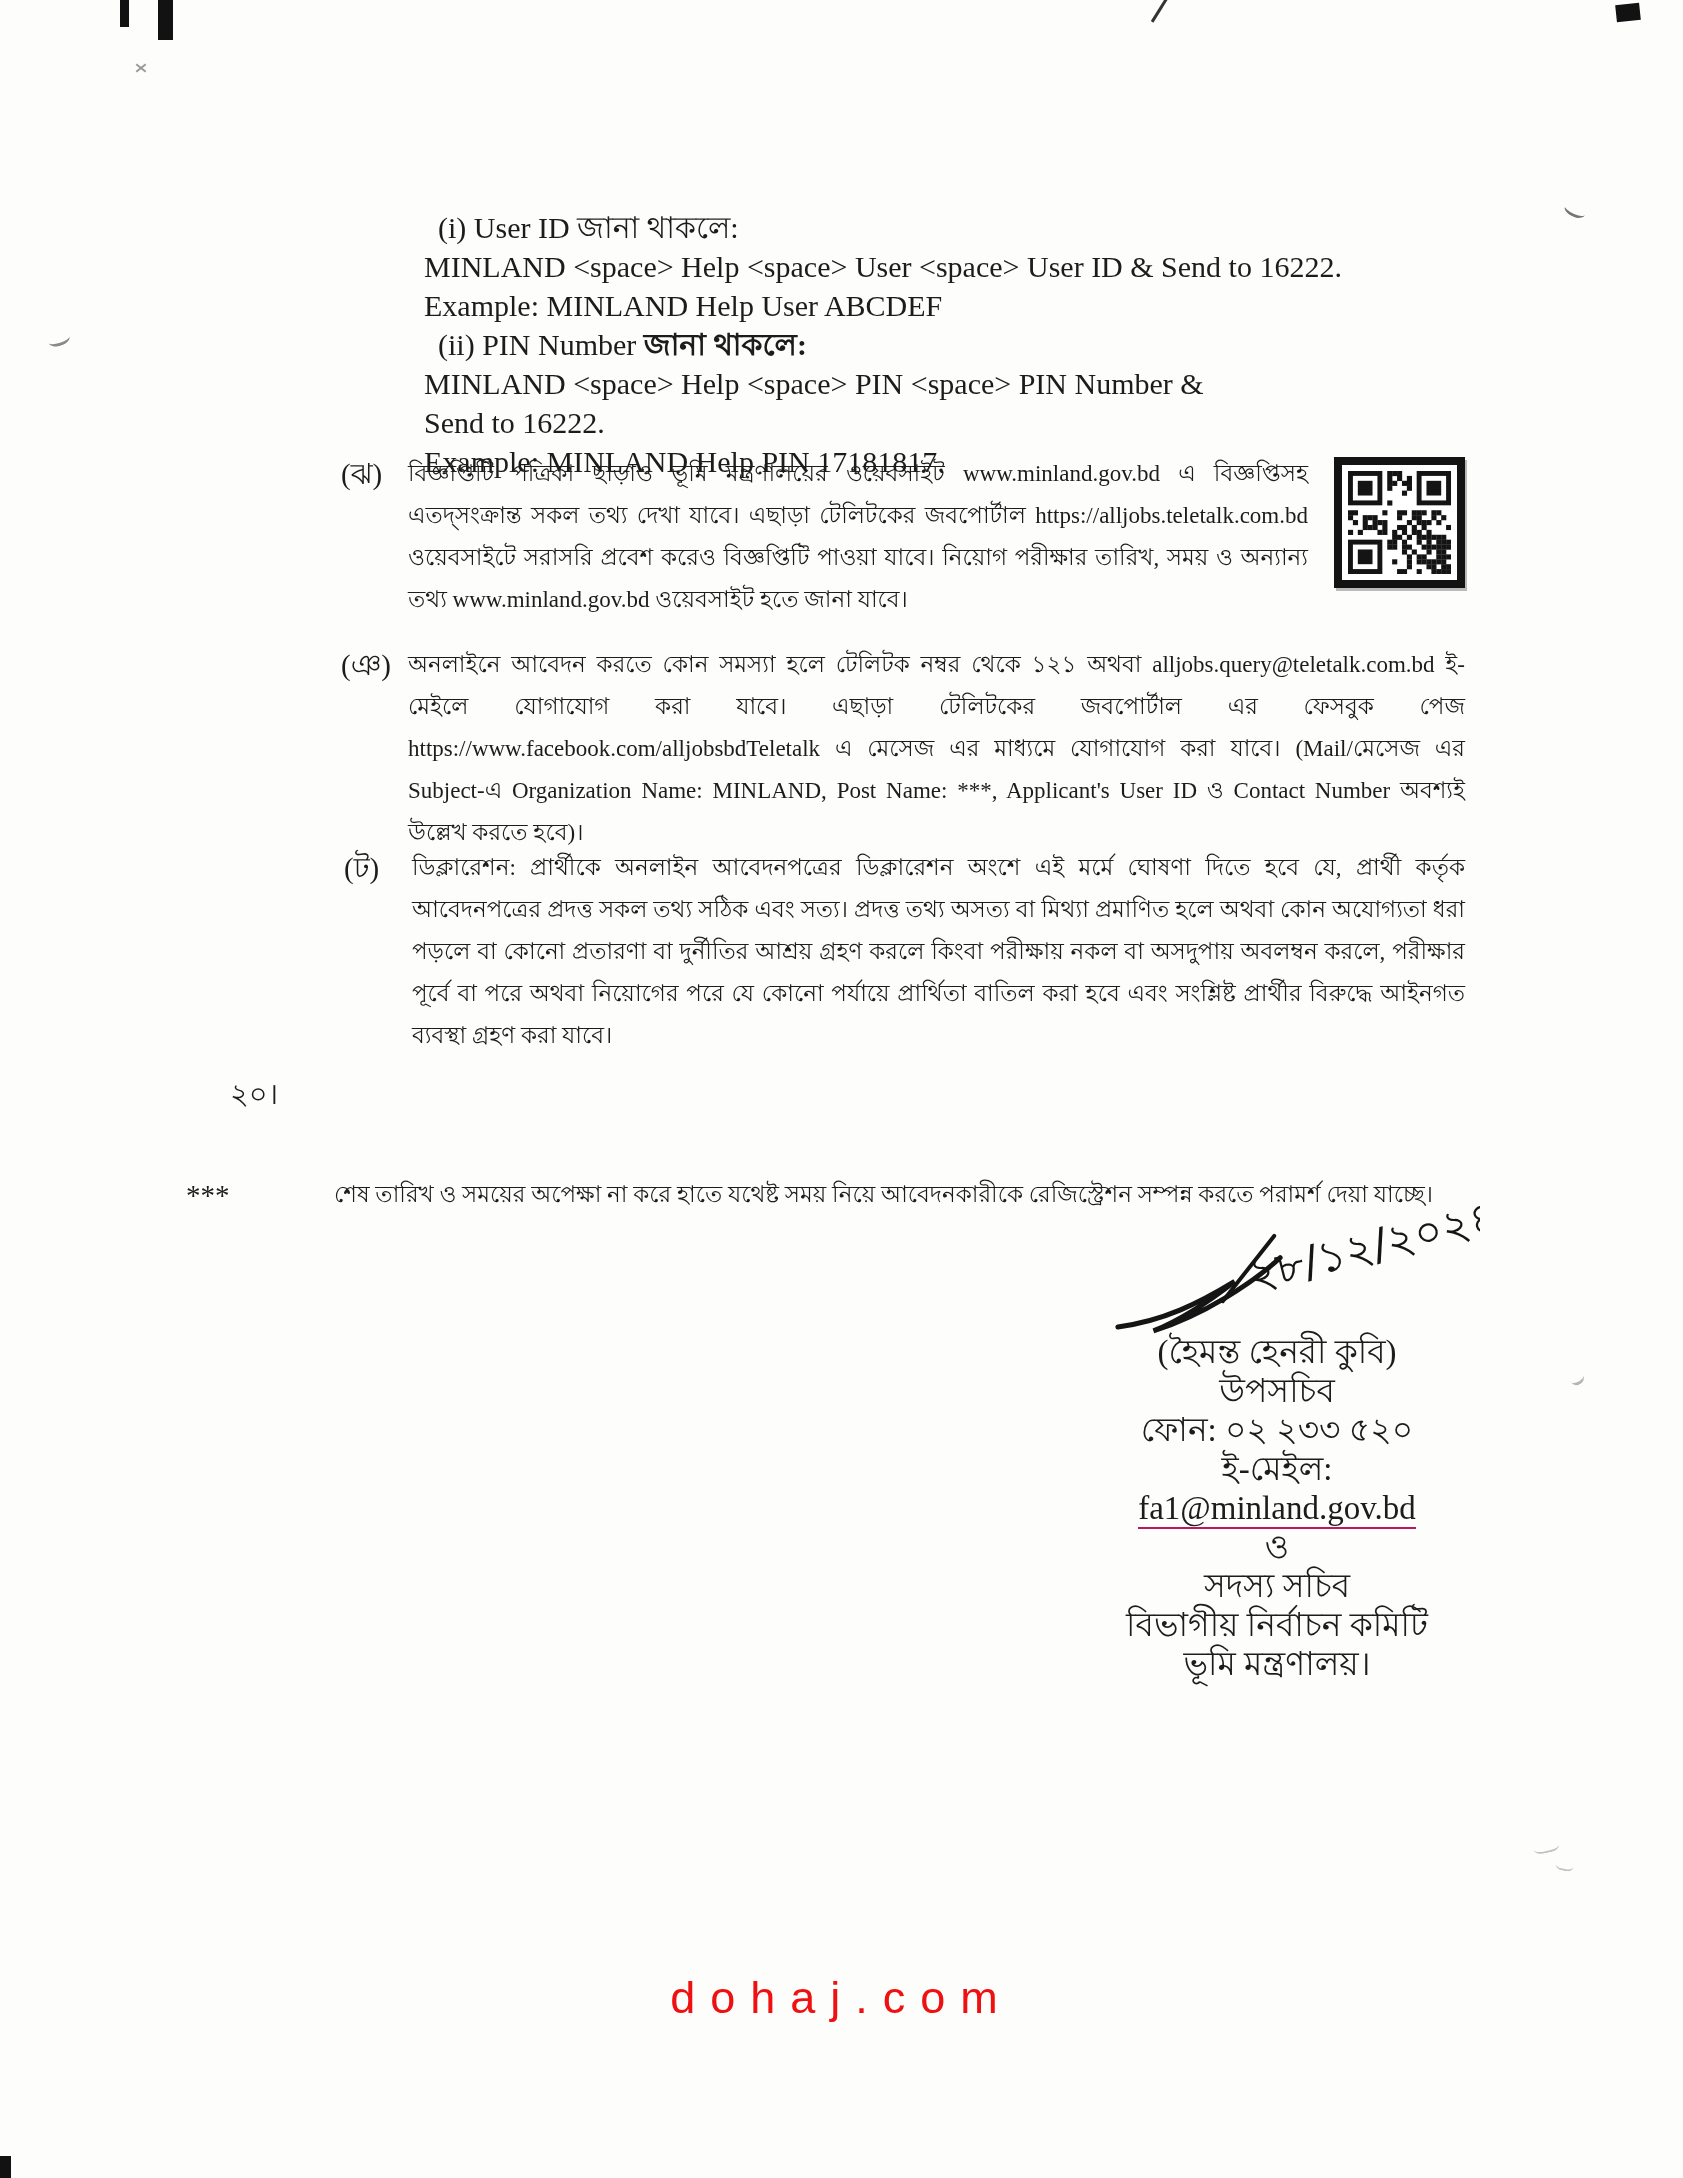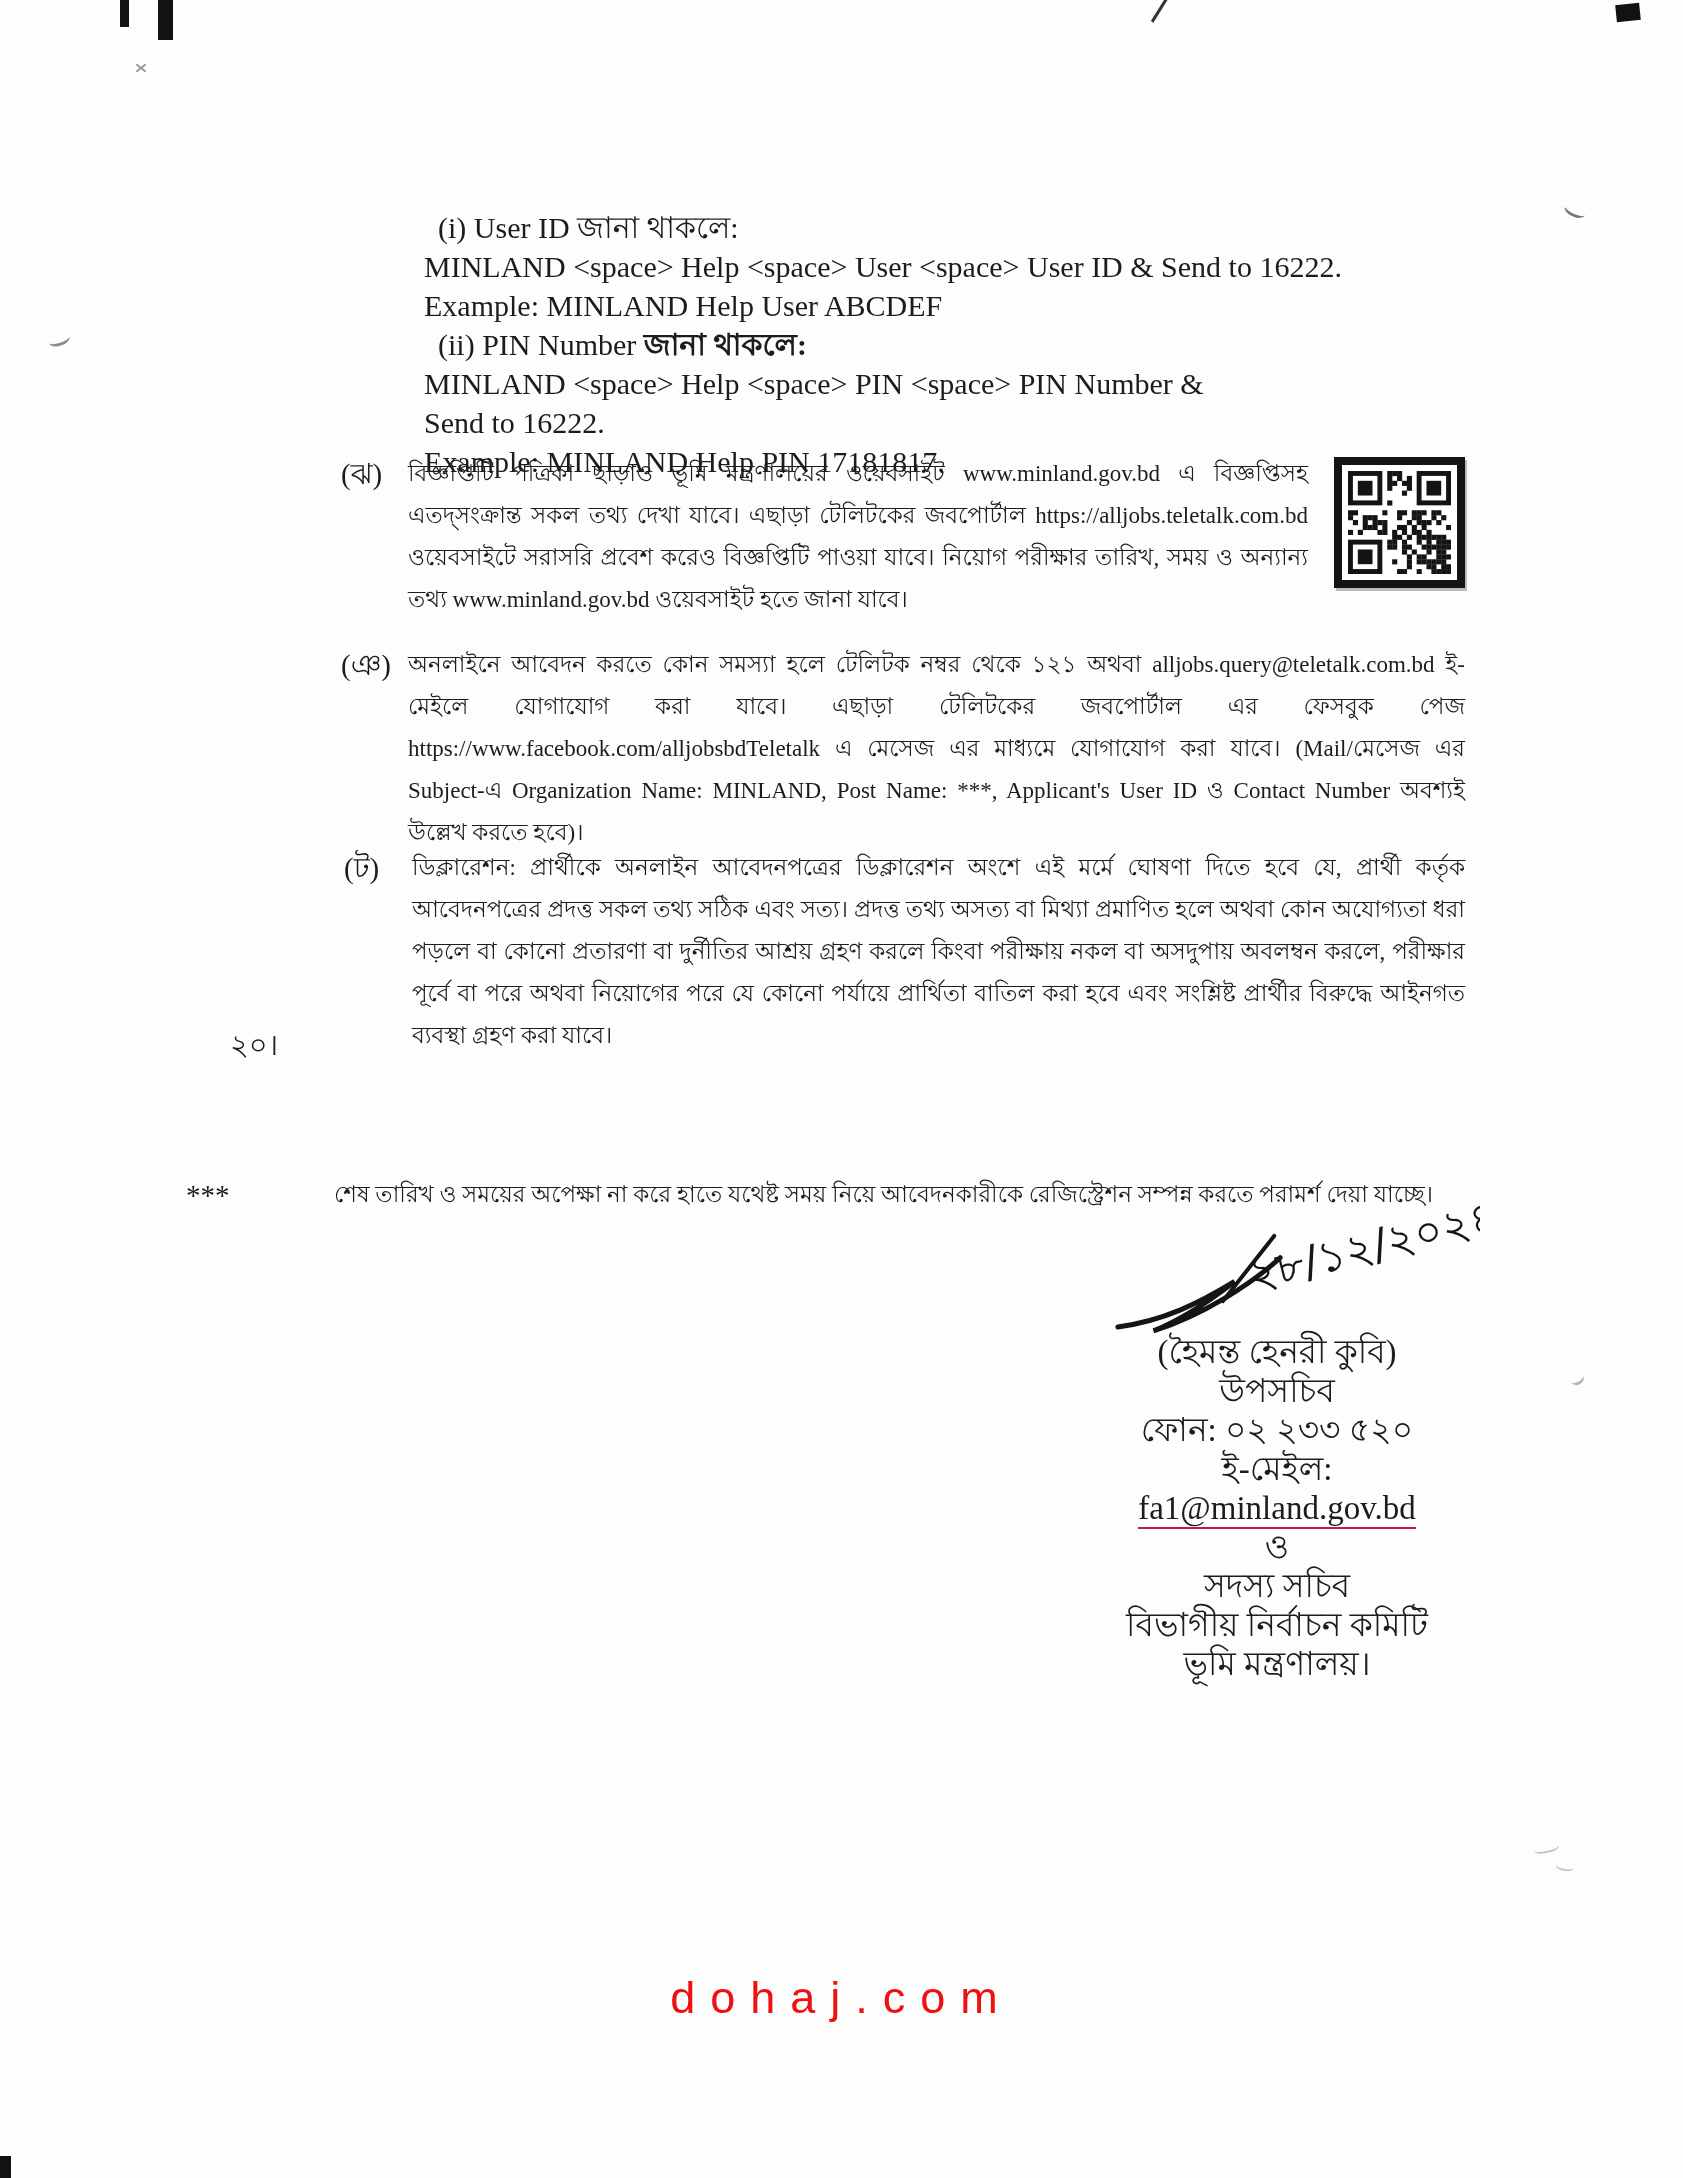--- a/index.html
+++ b/index.html
@@ -206,21 +206,21 @@
     </div>
     <span>বিজ্ঞপ্তিটি পত্রিকা ছাড়াও ভূমি মন্ত্রণালয়ের ওয়েবসাইট www.minland.gov.bd এ বিজ্ঞপ্তিসহ এতদ্‌সংক্রান্ত সকল তথ্য দেখা যাবে। এছাড়া টেলিটকের জবপোর্টাল https://alljobs.teletalk.com.bd ওয়েবসাইটে সরাসরি প্রবেশ করেও বিজ্ঞপ্তিটি পাওয়া যাবে। নিয়োগ পরীক্ষার তারিখ, সময় ও অন্যান্য তথ্য www.minland.gov.bd ওয়েবসাইট হতে জানা যাবে।</span>
   </div>
 
   <div class="abs clabel" style="left:341px;top:644px;">(ঞ)</div>
   <div class="abs bnpar" style="left:408px;top:644px;width:1057px;">অনলাইনে আবেদন করতে কোন সমস্যা হলে টেলিটক নম্বর থেকে ১২১ অথবা alljobs.query@teletalk.com.bd ই-মেইলে যোগাযোগ করা যাবে। এছাড়া টেলিটকের জবপোর্টাল এর ফেসবুক পেজ https://www.facebook.com/alljobsbdTeletalk এ মেসেজ এর মাধ্যমে যোগাযোগ করা যাবে। (Mail/মেসেজ এর Subject-এ Organization Name: MINLAND, Post Name: ***, Applicant's User ID ও Contact Number অবশ্যই উল্লেখ করতে হবে)।</div>
 
   <div class="abs clabel" style="left:344px;top:847px;">(ট)</div>
   <div class="abs bnpar" style="left:412px;top:847px;width:1053px;">ডিক্লারেশন: প্রার্থীকে অনলাইন আবেদনপত্রের ডিক্লারেশন অংশে এই মর্মে ঘোষণা দিতে হবে যে, প্রার্থী কর্তৃক আবেদনপত্রের প্রদত্ত সকল তথ্য সঠিক এবং সত্য। প্রদত্ত তথ্য অসত্য বা মিথ্যা প্রমাণিত হলে অথবা কোন অযোগ্যতা ধরা পড়লে বা কোনো প্রতারণা বা দুর্নীতির আশ্রয় গ্রহণ করলে কিংবা পরীক্ষায় নকল বা অসদুপায় অবলম্বন করলে, পরীক্ষার পূর্বে বা পরে অথবা নিয়োগের পরে যে কোনো পর্যায়ে প্রার্থিতা বাতিল করা হবে এবং সংশ্লিষ্ট প্রার্থীর বিরুদ্ধে আইনগত ব্যবস্থা গ্রহণ করা যাবে।</div>
 
-  <div class="abs clabel" style="left:230px;top:1024px;">২০।</div>
+  <div class="abs clabel" style="left:230px;top:1073px;">২০।</div>
 
   <div class="abs clabel" style="left:186px;top:1174px;">***</div>
   <div class="abs bnpar" style="left:334px;top:1174px;width:1134px;">শেষ তারিখ ও সময়ের অপেক্ষা না করে হাতে যথেষ্ট সময় নিয়ে আবেদনকারীকে রেজিস্ট্রেশন সম্পন্ন করতে পরামর্শ দেয়া যাচ্ছে।</div>
 
   <svg class="abs sigsvg" viewBox="0 0 380 140" xmlns="http://www.w3.org/2000/svg">
     <path d="M14,122 C60,116 96,98 132,76 C96,104 70,118 50,126 C100,110 150,78 178,52" fill="none" stroke="#151515" stroke-width="5" stroke-linecap="round"></path>
     <path d="M120,96 L172,30" fill="none" stroke="#151515" stroke-width="4" stroke-linecap="round"></path>
     <text x="150" y="86" transform="rotate(-14 150 86)" font-size="44" fill="#151515" style="font-family:'DejaVu Sans',sans-serif;">২৮/১২/২০২৪</text>
   </svg>
 

